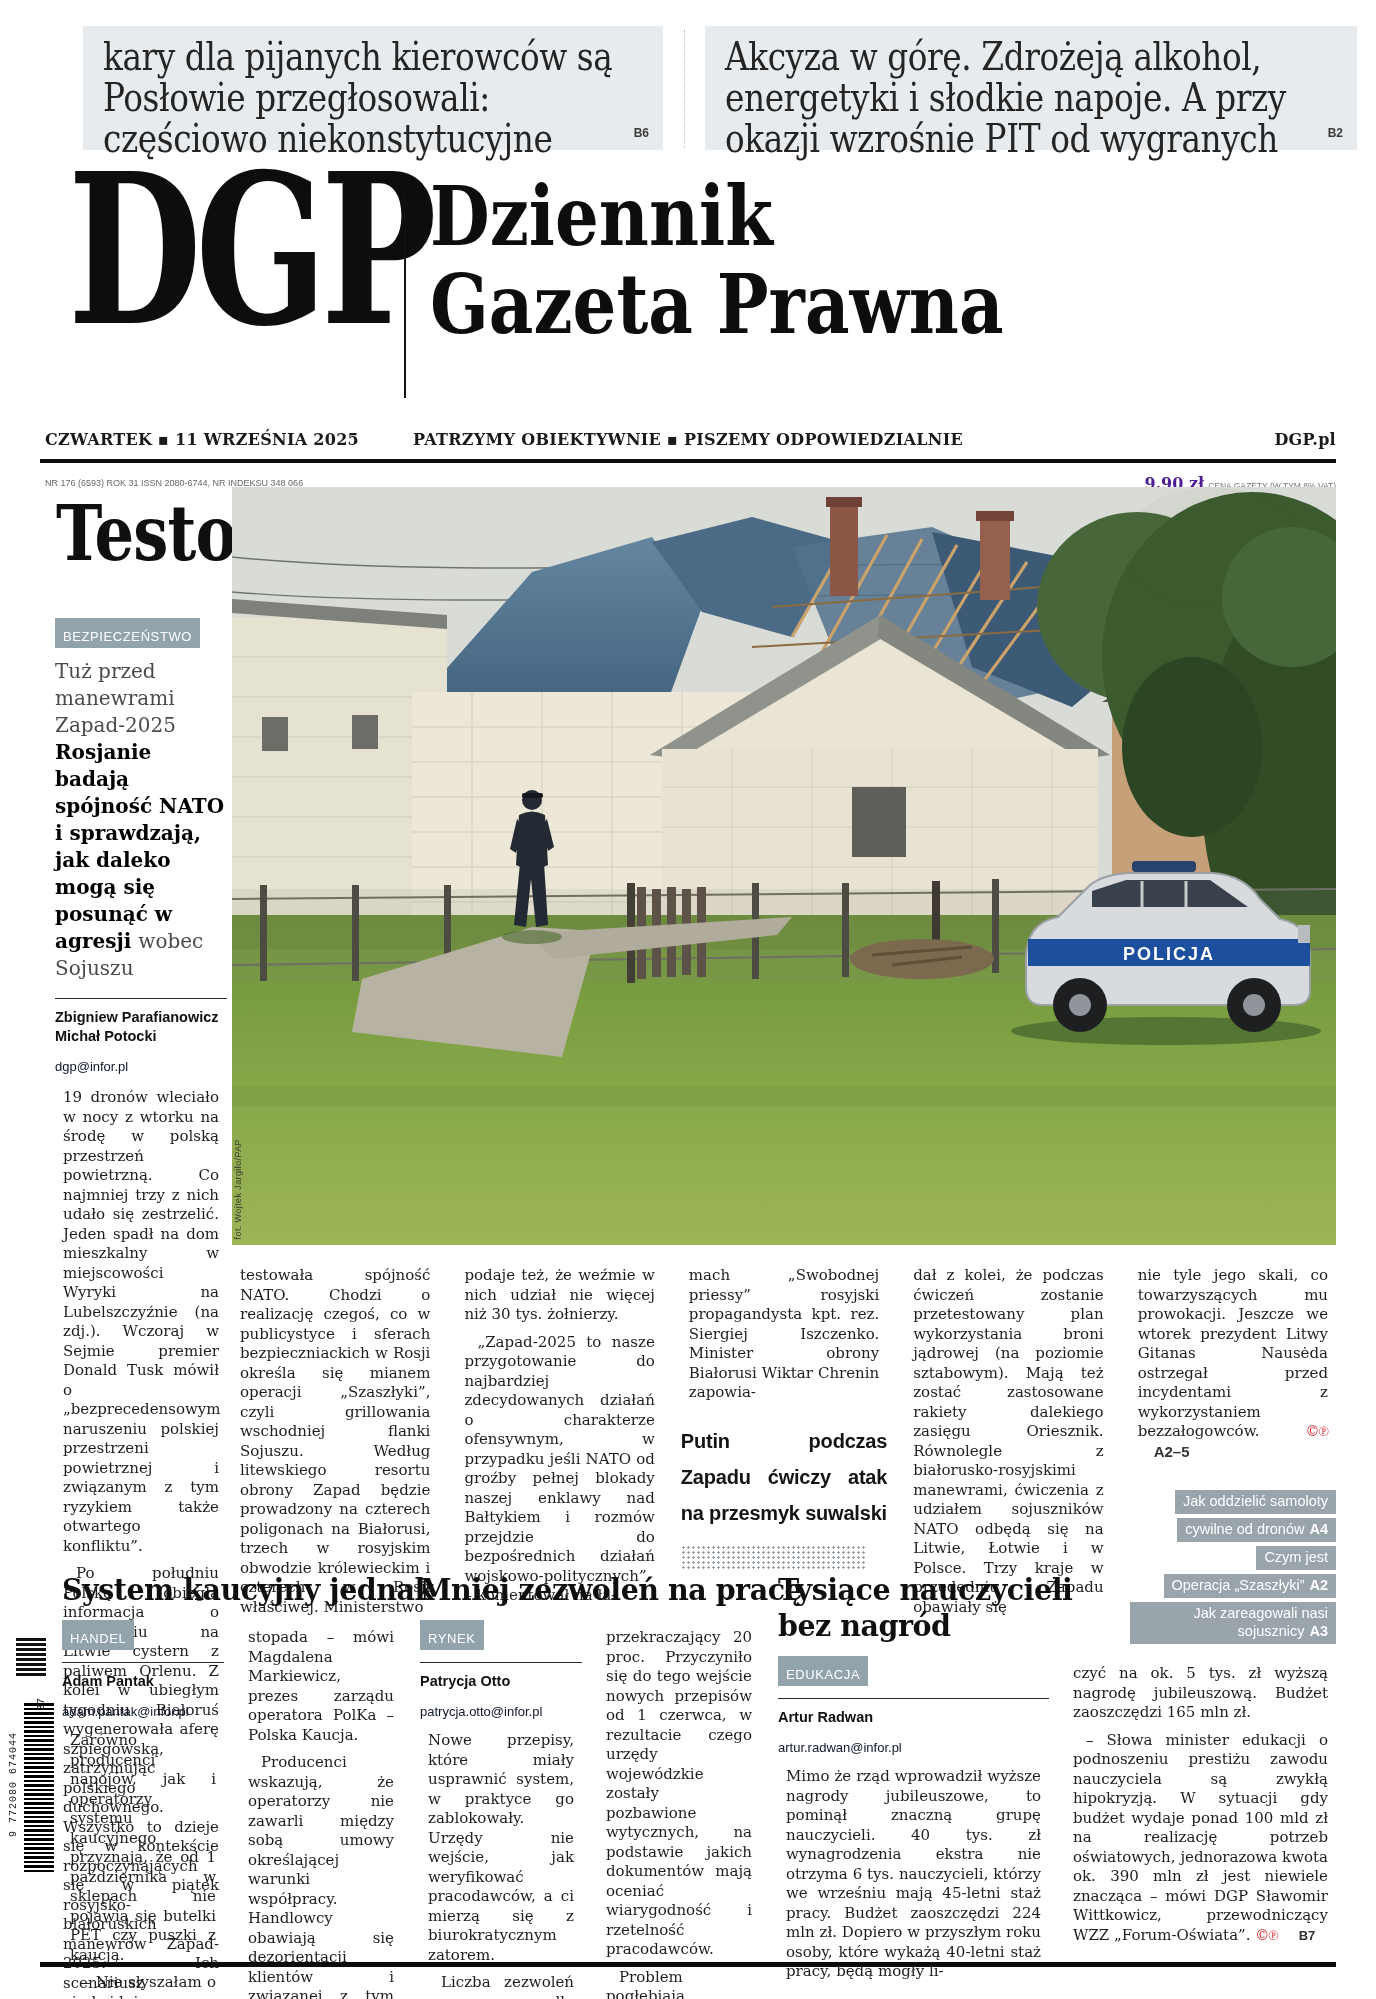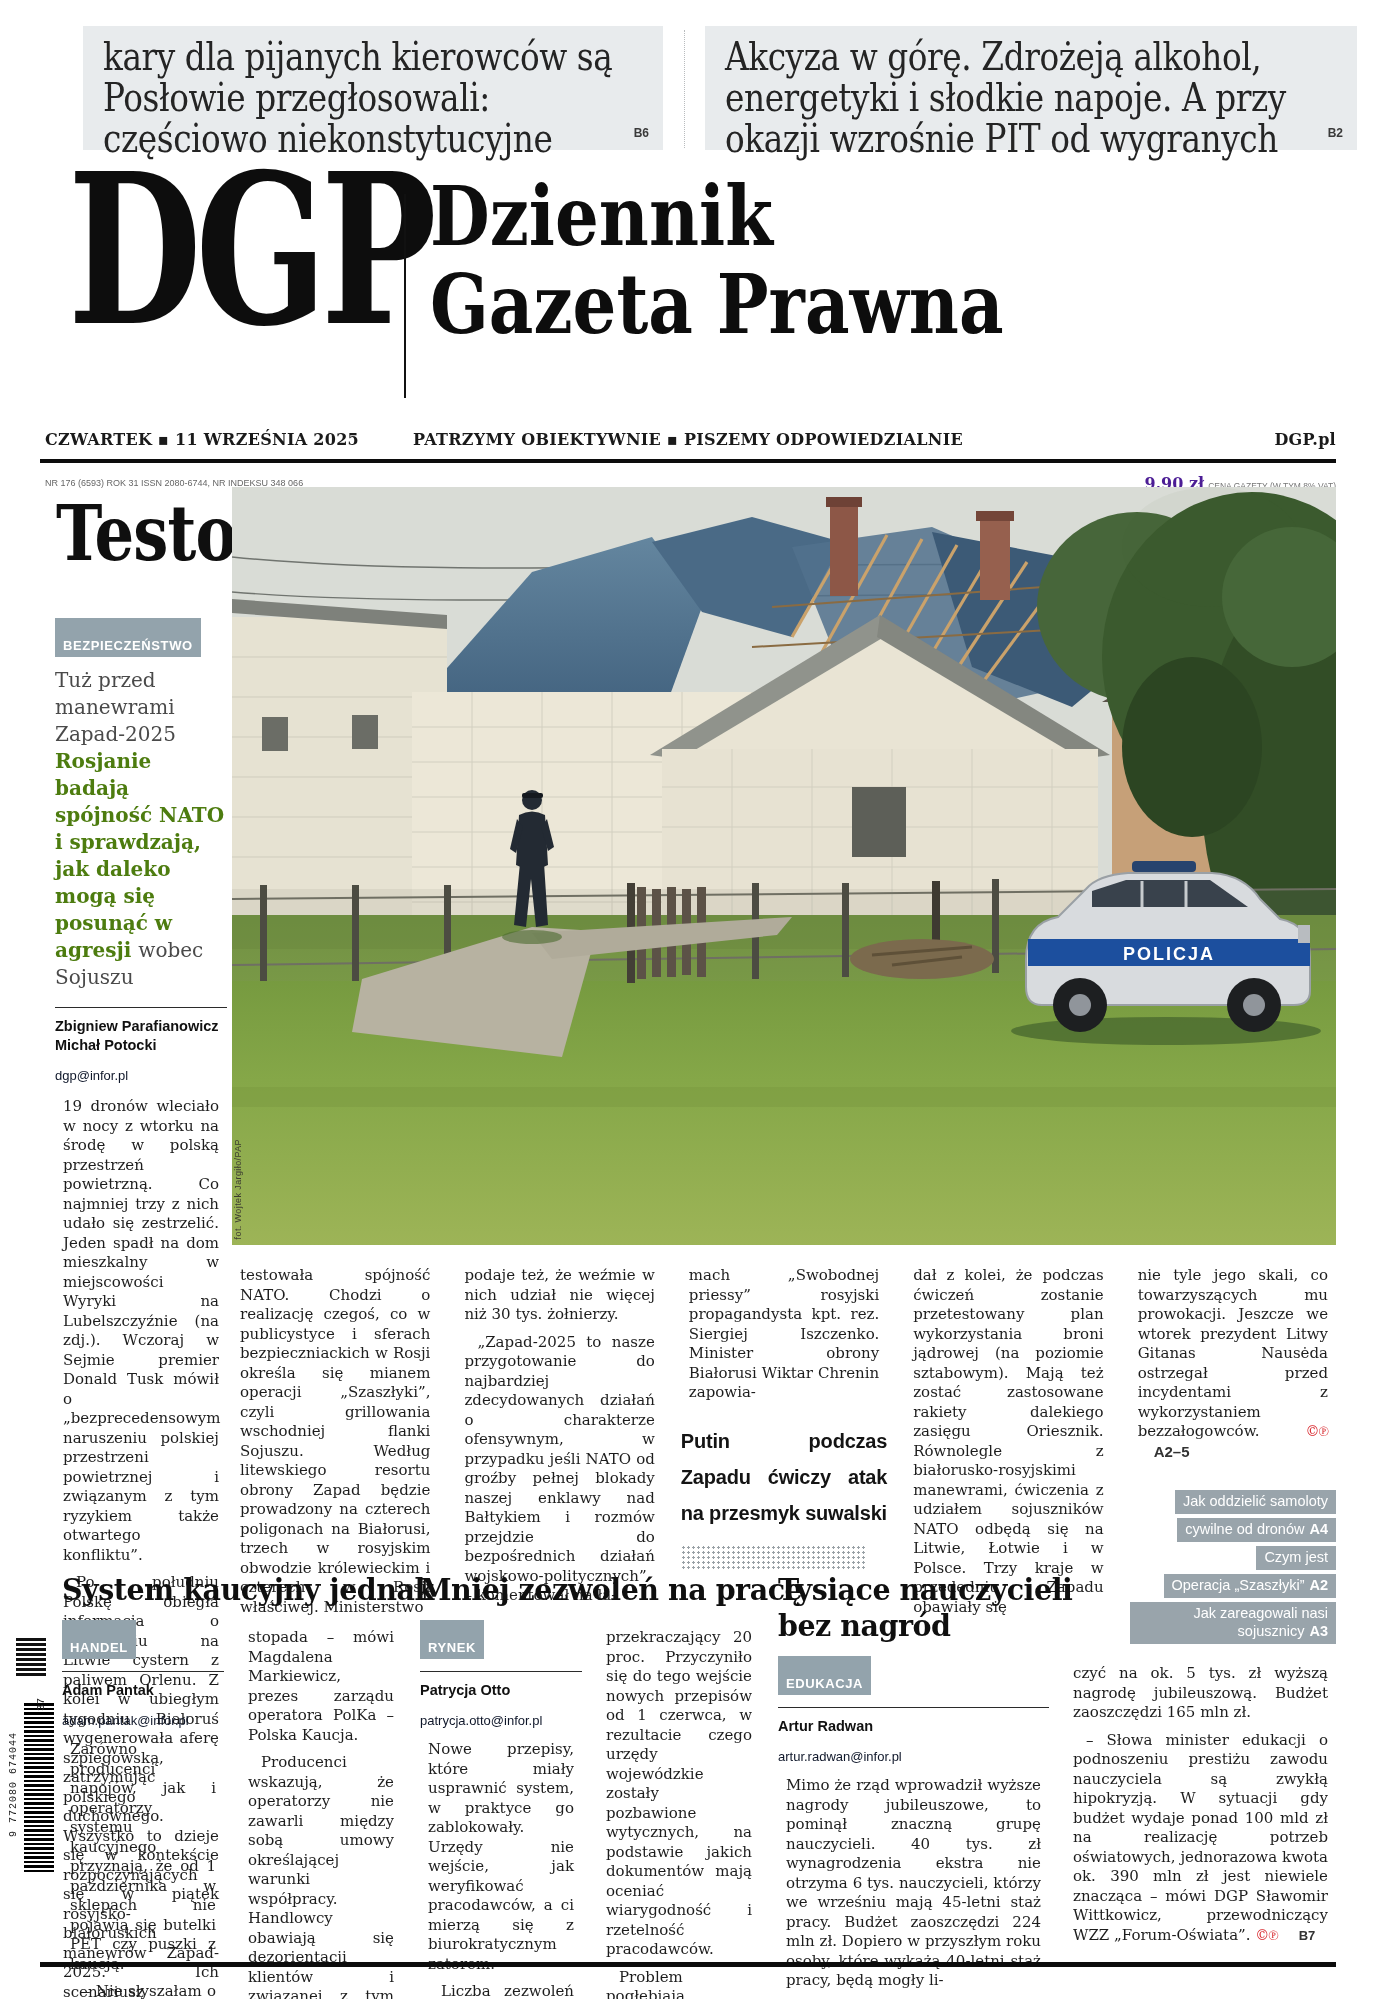--- a/index.html
+++ b/index.html
@@ -36,26 +36,26 @@
   .price-wrap{position:absolute;right:0;top:0;text-align:right;}
   .price{font-weight:bold;font-size:16px;color:#4c1d95;}
   .price-note{font-family:"Liberation Sans",sans-serif;font-size:8.5px;color:#777;margin-left:4px;}
 
   
   .main-headline{position:absolute;left:56px;top:492px;margin:0;font-weight:bold;font-size:76px;
                  line-height:84px;color:#0f0f0f;letter-spacing:-1px;}
 
   
   .kicker{display:inline-block;background:#93a3ac;color:#fff;font-family:"Liberation Sans",sans-serif;
-          font-weight:bold;font-size:13px;letter-spacing:0.6px;padding:20px 8px 4px;}
+          font-weight:normal;font-size:13px;letter-spacing:0.6px;padding:11px 8px 4px;}
 
   
   .story-left{position:absolute;left:55px;top:618px;width:172px;}
   .standfirst{margin-top:10px;font-size:20px;line-height:27px;color:#4a4a4a;}
-  .standfirst b{color:#4d7c0f;}
+  .standfirst b{color:#000000;}
   .author-block{border-top:1px solid #2b2b2b;margin-top:16px;padding-top:9px;
                 font-family:"Liberation Sans",sans-serif;}
   .author{font-weight:bold;font-size:14.5px;line-height:19px;color:#111;}
   .author-email{font-size:13px;color:#0f172a;margin-top:13px;}
   .bodytext{font-size:15px;line-height:19.5px;text-align:justify;color:#1d1d1d;}
   .bodytext p{margin:8px;}
   .bodytext p + p{text-indent:13px;}
   .story-left .bodytext{margin-top:14px;}
 
   

